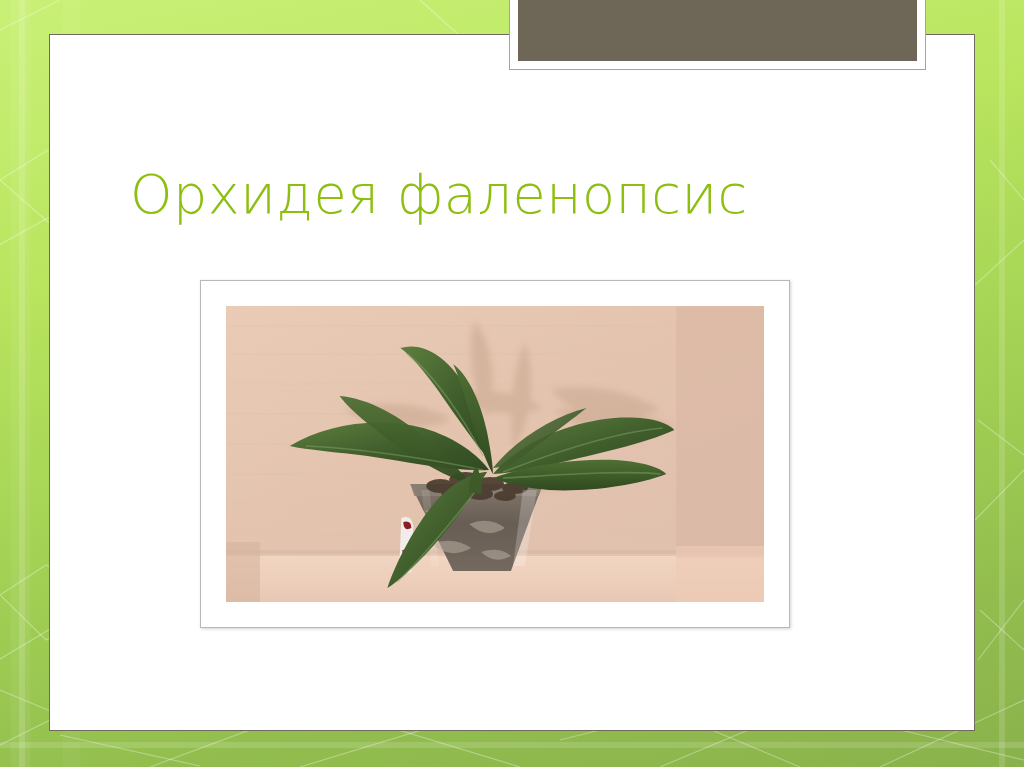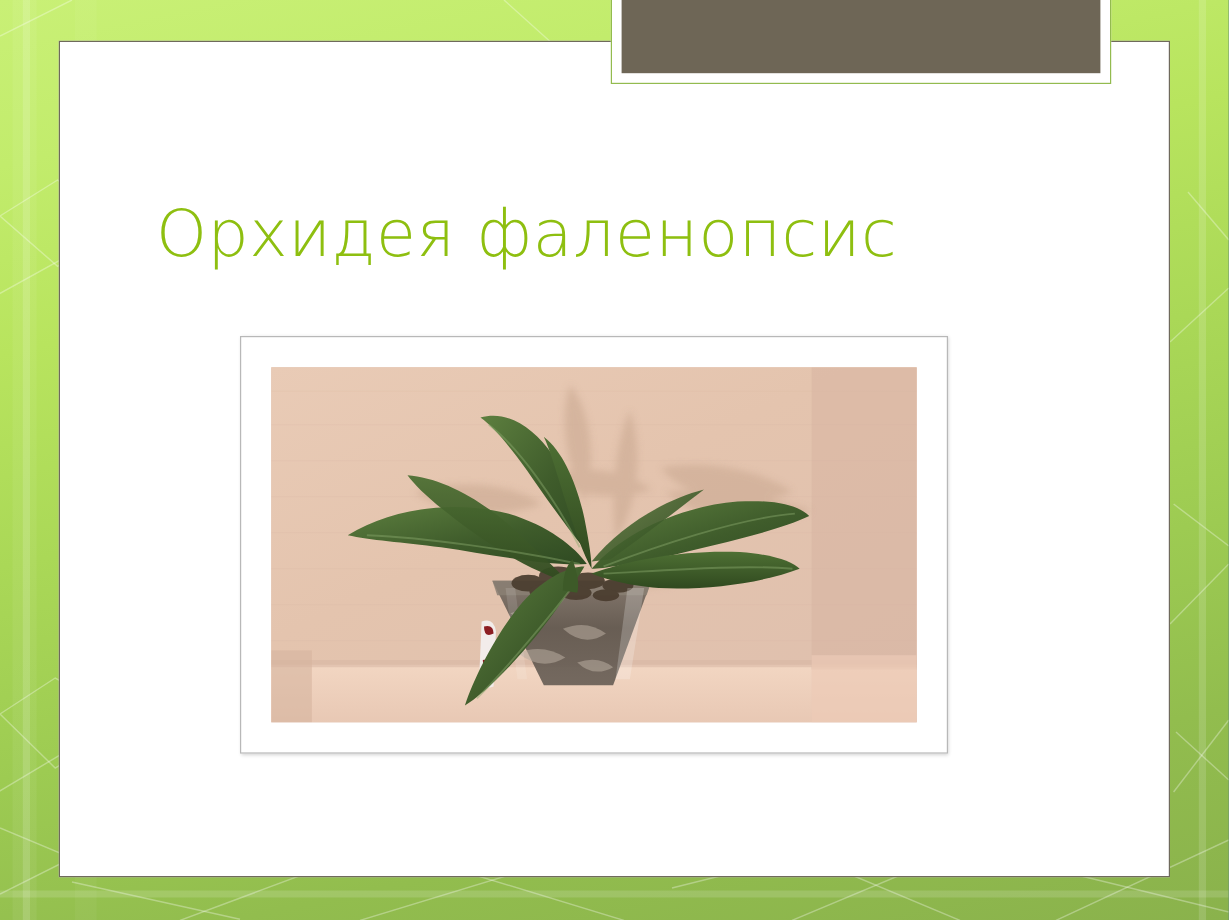--- a/index.html
+++ b/index.html
@@ -9,21 +9,21 @@
   }
   body {
     font-family: "Liberation Sans", sans-serif;
   }
 
   #slide {
     position: relative;
     width: 1024px;
     height: 767px;
     overflow: hidden;
-    background: #14532d;
+    background: #4c1d95;
   }
 
   
   .bg-green {
     position: absolute;
     inset: 0;
     background:
       linear-gradient(168deg,
         #c9f076 0%,
         #c2ec6c 14%,

